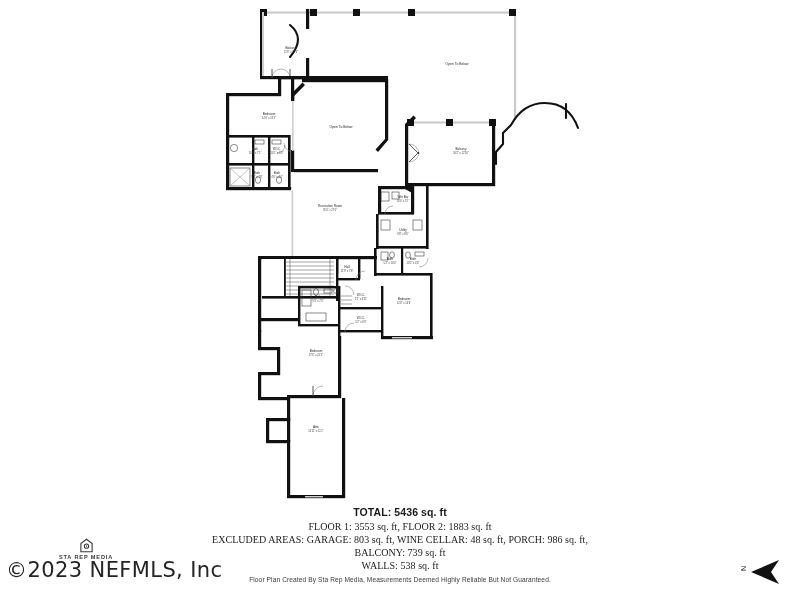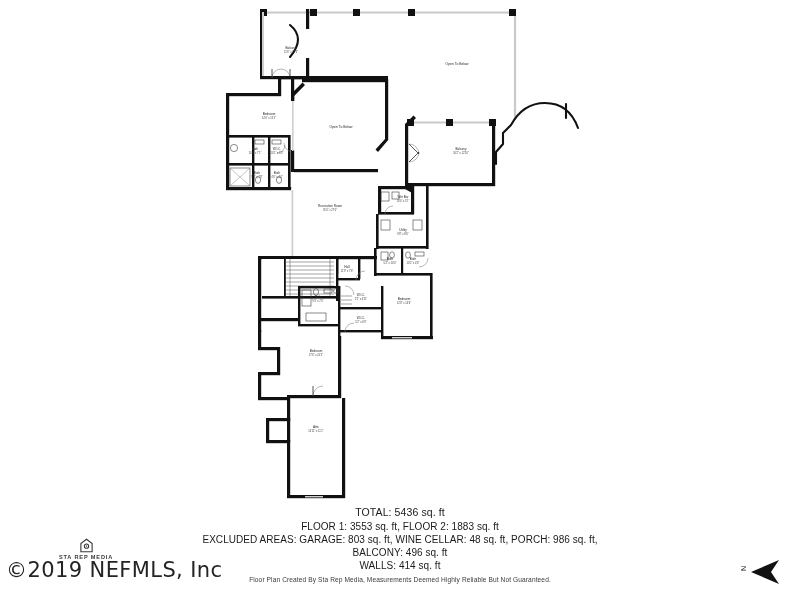--- a/index.html
+++ b/index.html
@@ -96,26 +96,27 @@
   #summary-block {
     position: absolute;
     left: 0;
     top: 506px;
     width: 800px;
     text-align: center;
     line-height: 1.32;
   }
   #summary-block .total-line {
     font-size: 10.5px;
-    font-weight: normal;
+    font-weight: bold;
     letter-spacing: 0.1px;
   }
   #summary-block .detail-line {
     font-size: 10px;
     letter-spacing: 0.05px;
+    font-family: Liberation Serif, serif;
   }
   #disclaimer {
     position: absolute;
     left: 0;
     top: 576px;
     width: 800px;
     text-align: center;
     font-size: 6.6px;
     color: #3b3b3b;
     letter-spacing: 0.1px;
@@ -470,36 +471,36 @@
           <text class="room-name" x="316" y="428">Attic</text>
           <text class="room-dim" x="316" y="432">14'11" x 11'1"</text>
         </g>
       </g>
   </svg>
 
   <div id="summary-block">
     <div class="total-line">TOTAL: 5436 sq. ft</div>
     <div class="detail-line">FLOOR 1: 3553 sq. ft, FLOOR 2: 1883 sq. ft</div>
     <div class="detail-line">EXCLUDED AREAS: GARAGE: 803 sq. ft, WINE CELLAR: 48 sq. ft, PORCH: 986 sq. ft,</div>
-    <div class="detail-line">BALCONY: 496 sq. ft</div>
-    <div class="detail-line">WALLS: 414 sq. ft</div>
+    <div class="detail-line">BALCONY: 739 sq. ft</div>
+    <div class="detail-line">WALLS: 538 sq. ft</div>
   </div>
 
   <div id="disclaimer">Floor Plan Created By Sta Rep Media, Measurements Deemed Highly Reliable But Not Guaranteed.</div>
 
   <div id="watermark">
     <div id="brand-mark">
       <svg id="brand-icon" width="15" height="15" viewBox="0 0 24 24">
         <path d="M12 2 L21 9 L21 22 L3 22 L3 9 Z" fill="none" stroke="#3a3a3a" stroke-width="1.8"></path>
         <circle cx="12" cy="13" r="3.4" fill="none" stroke="#3a3a3a" stroke-width="1.8"></circle>
         <circle cx="12" cy="13" r="1.1" fill="#3a3a3a"></circle>
       </svg>
       <div class="brand-text">STA REP MEDIA</div>
     </div>
-    <div id="copyright-text">©2019 NEFMLS, Inc</div>
+    <div id="copyright-text">©2023 NEFMLS, Inc</div>
   </div>
 
   <div id="compass">
     <div class="n-letter">N</div>
     <svg width="56" height="34" viewBox="0 0 56 34">
       <path d="M44 4 L16 16 L44 28 L36 16 Z" fill="#111111"></path>
     </svg>
   </div>
 
 </div>

